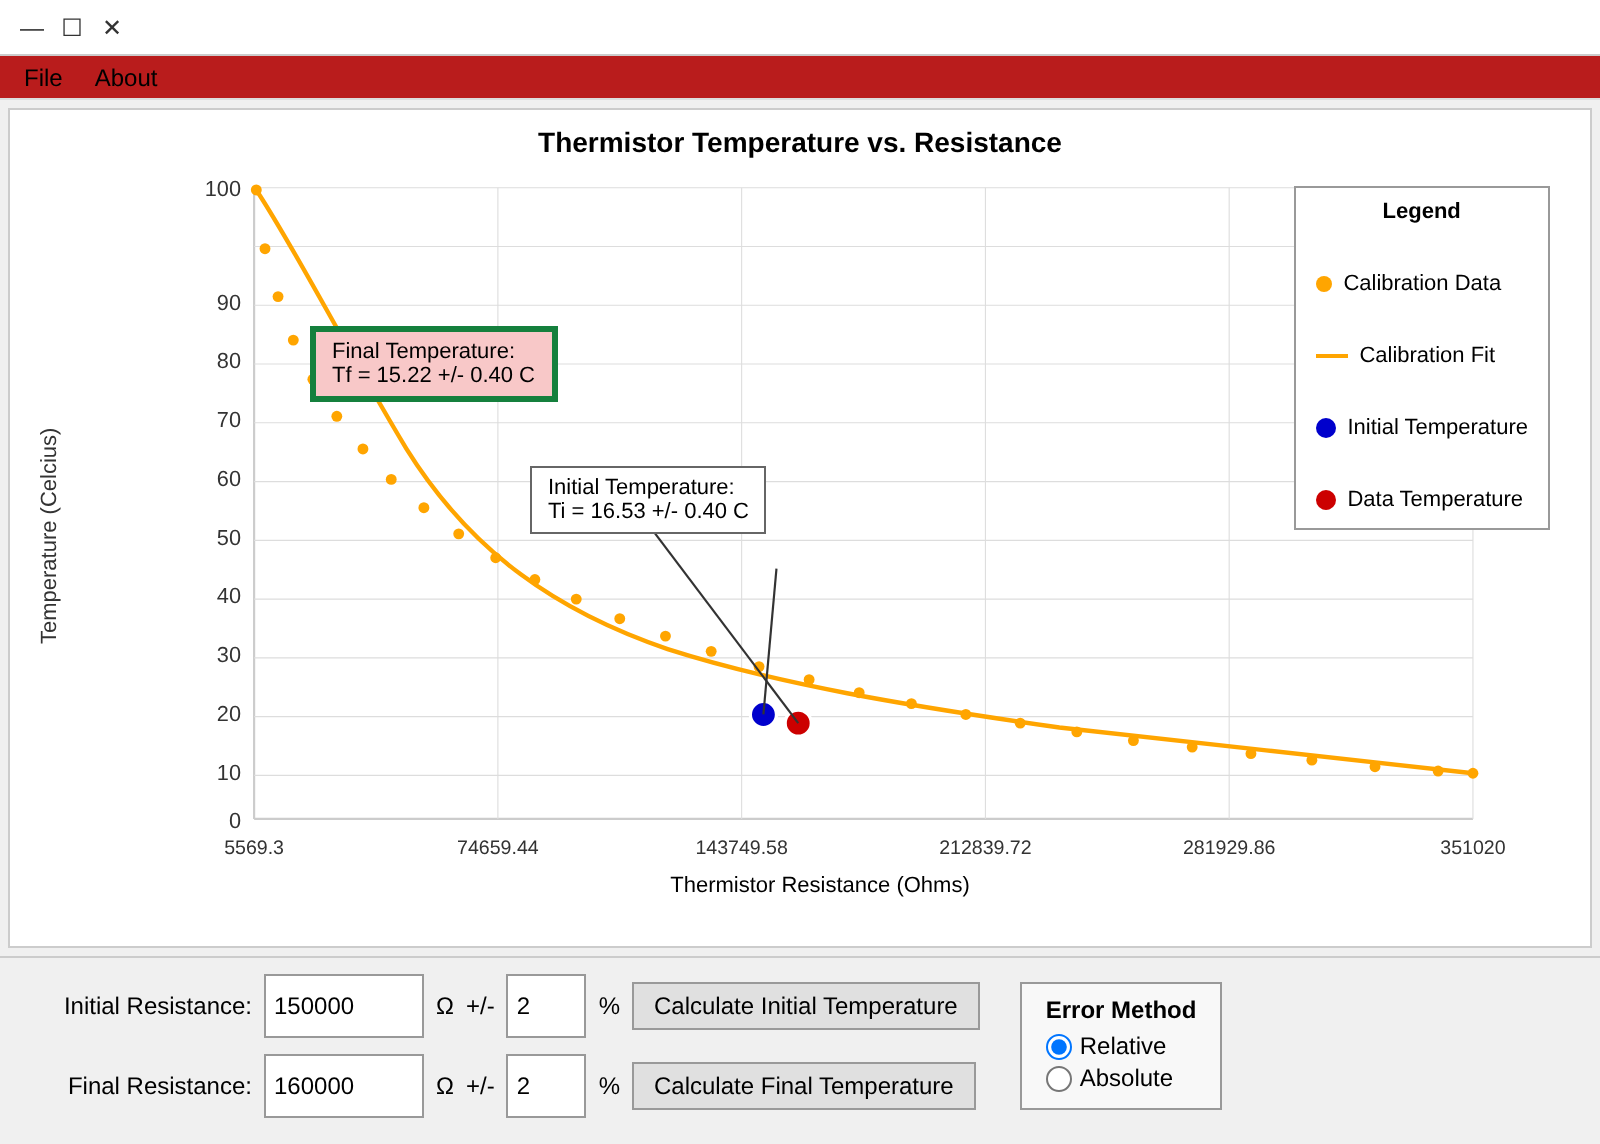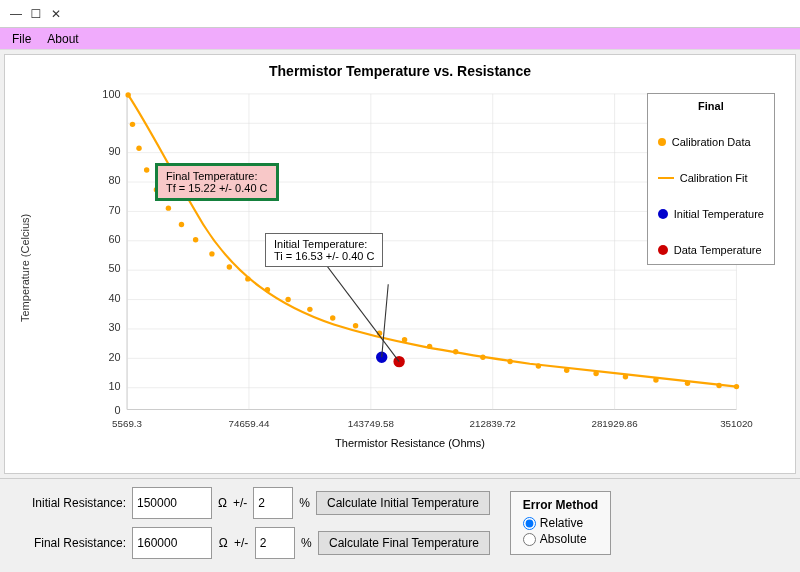--- a/index.html
+++ b/index.html
@@ -49,21 +49,21 @@
       cursor: pointer;
       font-size: 12px;
       display: flex;
       align-items: center;
       justify-content: center;
       color: #333;
     }
 
     
     .menu-bar {
-      background: #f0abfc;
+      background: #b91c1c;
       border-bottom: 1px solid #ddd;
       display: flex;
       align-items: center;
       height: 22px;
       padding: 0 4px;
     }
     .menu-item {
       padding: 2px 8px;
       cursor: pointer;
       font-size: 12px;
@@ -167,21 +167,20 @@
       height: 112px;
       display: flex;
       flex-direction: column;
       gap: 8px;
     }
 
     .input-row {
       display: flex;
       align-items: center;
       gap: 6px;
-      justify-content: space-between;
     }
 
     .input-label {
       width: 110px;
       text-align: right;
       font-size: 12px;
     }
 
     .input-field {
       border: 1px solid #999;
@@ -376,21 +375,21 @@
       </div>
 
       
       <div class="tooltip-initial">
         <div>Initial Temperature:</div>
         <div>Ti = 16.53 +/- 0.40 C</div>
       </div>
 
       
       <div class="legend-box">
-        <div class="legend-title">Final</div>
+        <div class="legend-title">Legend</div>
         <div class="legend-item">
           <span class="legend-dot-orange"></span>
           <span>Calibration Data</span>
         </div>
         <div class="legend-item">
           <span class="legend-line-orange"></span>
           <span>Calibration Fit</span>
         </div>
         <div class="legend-item">
           <span class="legend-dot-blue"></span>

